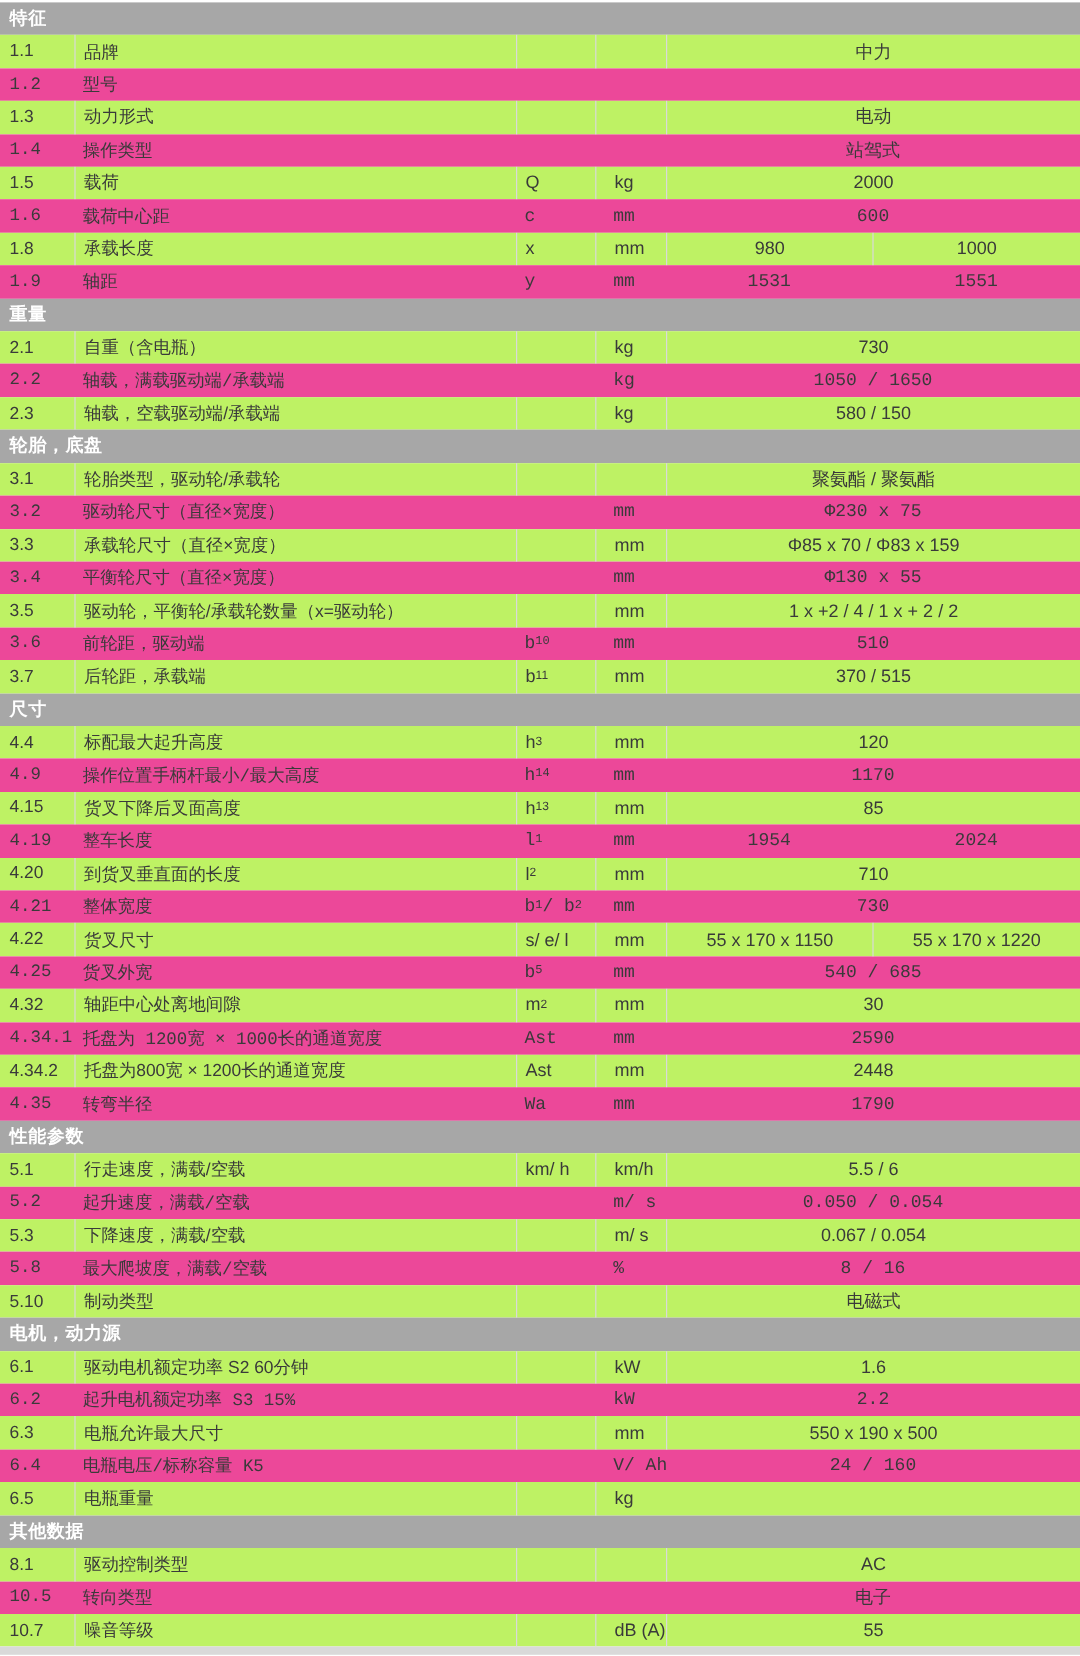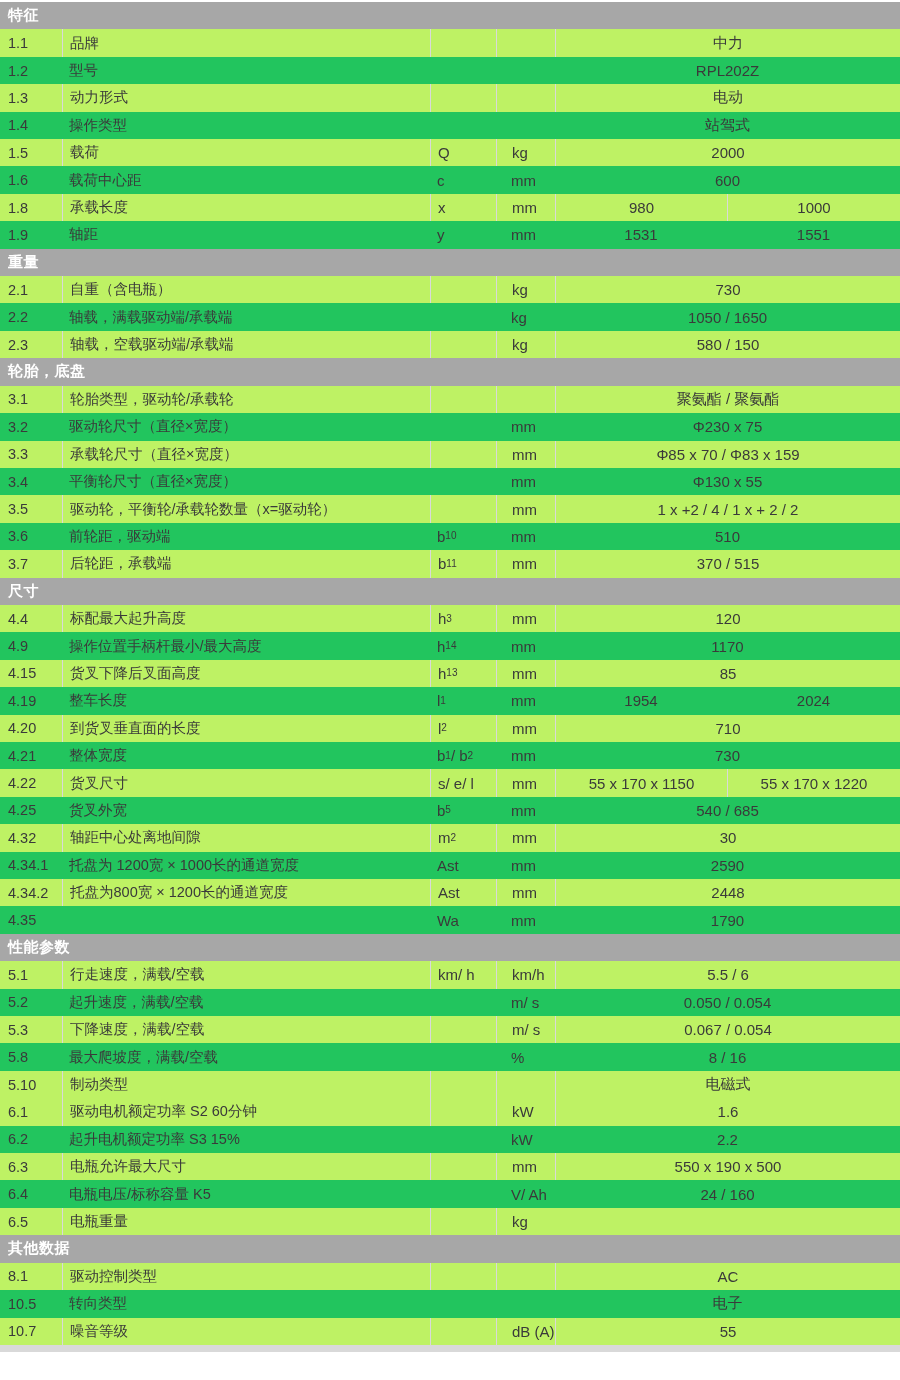--- a/index.html
+++ b/index.html
@@ -24,21 +24,21 @@
     letter-spacing:0.5px;
   }
   .row{
     height:27.42px;
     display:grid;
     grid-template-columns:62px 368px 66px 59px 172px 173px;
     box-sizing:border-box;
     background:#bef264;
     font-size:14.5px;
   }
-  .row.alt{background:#22c55e;}
+  .row.alt{background:#ec4899;font-family:Liberation Mono, monospace;}
   .cell{
     display:flex;align-items:center;
     overflow:hidden;white-space:nowrap;
     box-sizing:border-box;
   }
   .c-no{grid-column:1;padding-left:8px;font-size:14.5px;}
   .c-desc{grid-column:2;padding-left:7px;}
   .c-sym{grid-column:3;padding-left:7px;font-size:15px;}
   .c-unit{grid-column:4;padding-left:15px;font-size:15px;}
   .c-val{justify-content:center;font-size:15px;}
@@ -68,21 +68,20 @@
         <div class="cell c-desc">品牌</div>
         <div class="cell c-sym"></div>
         <div class="cell c-unit"></div>
         <div class="cell c-val span2">中力</div>
       </div>
       <div class="row alt">
         <div class="cell c-no">1.2</div>
         <div class="cell c-desc">型号</div>
         <div class="cell c-sym"></div>
         <div class="cell c-unit"></div>
-        <div class="cell c-val span2">RPL202Z</div>
       </div>
       <div class="row plain">
         <div class="cell c-no">1.3</div>
         <div class="cell c-desc">动力形式</div>
         <div class="cell c-sym"></div>
         <div class="cell c-unit"></div>
         <div class="cell c-val span2">电动</div>
       </div>
       <div class="row alt">
         <div class="cell c-no">1.4</div>
@@ -268,20 +267,21 @@
       </div>
       <div class="row plain">
         <div class="cell c-no">4.34.2</div>
         <div class="cell c-desc">托盘为800宽 × 1200长的通道宽度</div>
         <div class="cell c-sym">Ast</div>
         <div class="cell c-unit">mm</div>
         <div class="cell c-val span2">2448</div>
       </div>
       <div class="row alt">
         <div class="cell c-no">4.35</div>
+        <div class="cell c-desc">转弯半径</div>
         <div class="cell c-sym">Wa</div>
         <div class="cell c-unit">mm</div>
         <div class="cell c-val span2">1790</div>
       </div>
       <div class="section-header">性能参数</div>
       <div class="row plain">
         <div class="cell c-no">5.1</div>
         <div class="cell c-desc">行走速度，满载/空载</div>
         <div class="cell c-sym">km/ h</div>
         <div class="cell c-unit">km/h</div>
@@ -308,20 +308,21 @@
         <div class="cell c-unit">%</div>
         <div class="cell c-val span2">8  / 16</div>
       </div>
       <div class="row plain">
         <div class="cell c-no">5.10</div>
         <div class="cell c-desc">制动类型</div>
         <div class="cell c-sym"></div>
         <div class="cell c-unit"></div>
         <div class="cell c-val span2">电磁式</div>
       </div>
+      <div class="section-header">电机，动力源</div>
       <div class="row plain">
         <div class="cell c-no">6.1</div>
         <div class="cell c-desc">驱动电机额定功率 S2 60分钟</div>
         <div class="cell c-sym"></div>
         <div class="cell c-unit">kW</div>
         <div class="cell c-val span2">1.6</div>
       </div>
       <div class="row alt">
         <div class="cell c-no">6.2</div>
         <div class="cell c-desc">起升电机额定功率 S3 15%</div>

